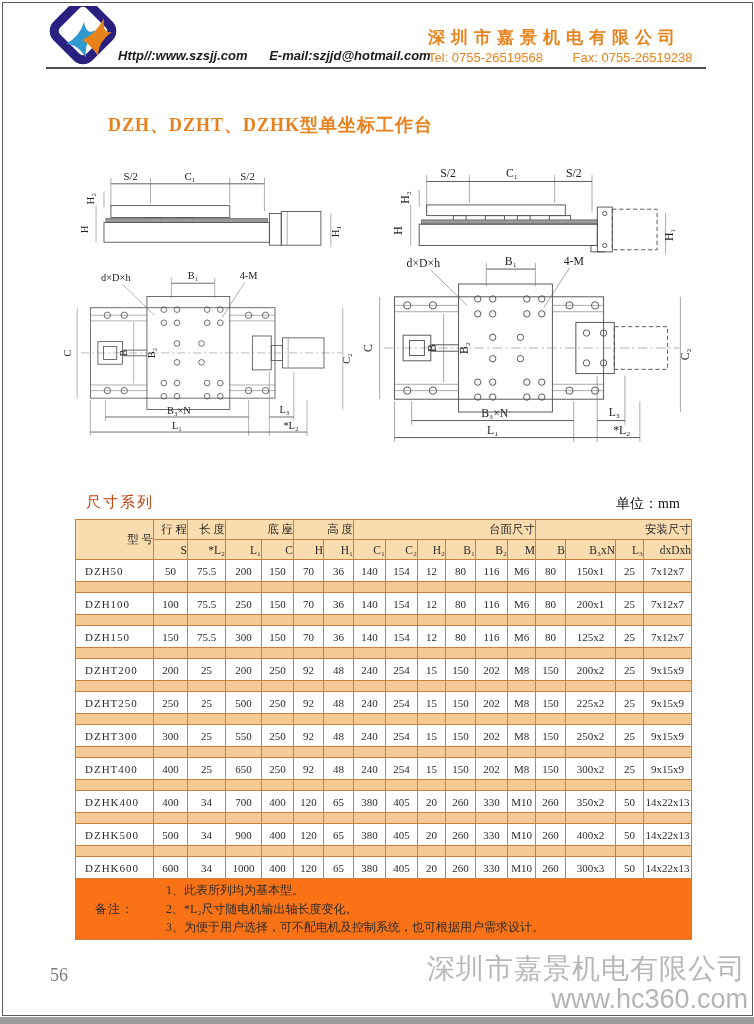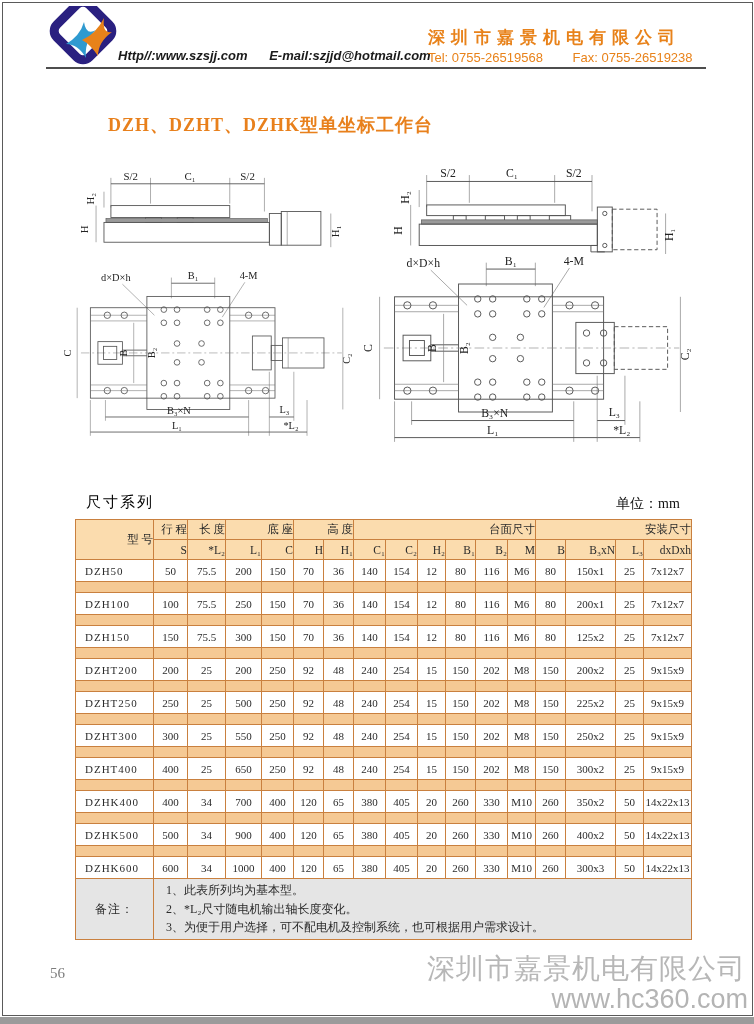--- a/index.html
+++ b/index.html
@@ -31,38 +31,38 @@
   .br{left:352px;top:252px;}
   .dline{stroke:#555;stroke-width:0.9;fill:none;}
   .dthin{stroke:#777;stroke-width:0.6;fill:none;}
   .dfill{fill:#9a9a9a;stroke:#555;stroke-width:0.6;}
   .dhole{fill:none;stroke:#555;stroke-width:0.9;}
   .ddash{stroke:#555;stroke-width:0.9;fill:none;stroke-dasharray:4 2.5;}
   .dcl{stroke:#888;stroke-width:0.6;fill:none;stroke-dasharray:9 3 2 3;}
   .dtext{font-family:"Liberation Serif","DejaVu Serif",serif;font-size:11px;fill:#222;}
 
   
-  .series-label{position:absolute;left:86px;top:493px;font-size:15px;color:#000000;letter-spacing:2px;}
+  .series-label{position:absolute;left:86px;top:493px;font-size:15px;color:#c2410c;letter-spacing:2px;}
   .unit-label{position:absolute;left:616px;top:495px;font-size:14px;color:#111;}
 
   
   table.spec{position:absolute;left:75px;top:519px;width:616px;border-collapse:collapse;table-layout:fixed;
              font-size:11px;color:#2b2b2b;}
   table.spec th,table.spec td{border:1px solid #c9803f;text-align:center;padding:0;overflow:hidden;white-space:nowrap;}
   table.spec th{background:#fbdcae;font-weight:normal;height:19px;font-size:11.5px;text-align:right;}
   table.spec td{background:#fff;height:21px;font-size:11px;}
   table.spec tr.spacer td{background:#f5c громад;}
   table.spec tr.spacer td{background:#f5c994;height:10px;}
   table.spec td.model{text-align:left;padding-left:9px;letter-spacing:1px;}
-  table.spec tr.notes-row td{background:#e5e5e5;height:60px;text-align:left;vertical-align:middle;font-size:12px;}
+  table.spec tr.notes-row td{background:#f97316;height:60px;text-align:left;vertical-align:middle;font-size:12px;}
   table.spec tr.notes-row td.notes-label{text-align:center;letter-spacing:1px;}
   .notes-list{margin:0;padding:2px 0 2px 12px;list-style:none;line-height:1.55;}
 
   
-  .page-number{position:absolute;left:50px;top:965px;font-size:15px;color:#7d7d7d;}
+  .page-number{position:absolute;left:50px;top:965px;font-size:18px;color:#7d7d7d;}
   .wm-company{position:absolute;right:8px;top:950px;font-size:28px;color:#b7b7b7;letter-spacing:1px;}
   .wm-site{position:absolute;right:6px;top:984px;font-size:27px;color:#b4b4b4;font-family:"Liberation Sans",sans-serif;}
 </style>
 </head>
 <body>
 
 <div class="page">
   <div class="page-frame"></div>
 
   <svg class="logo" viewBox="0 0 76 60">

